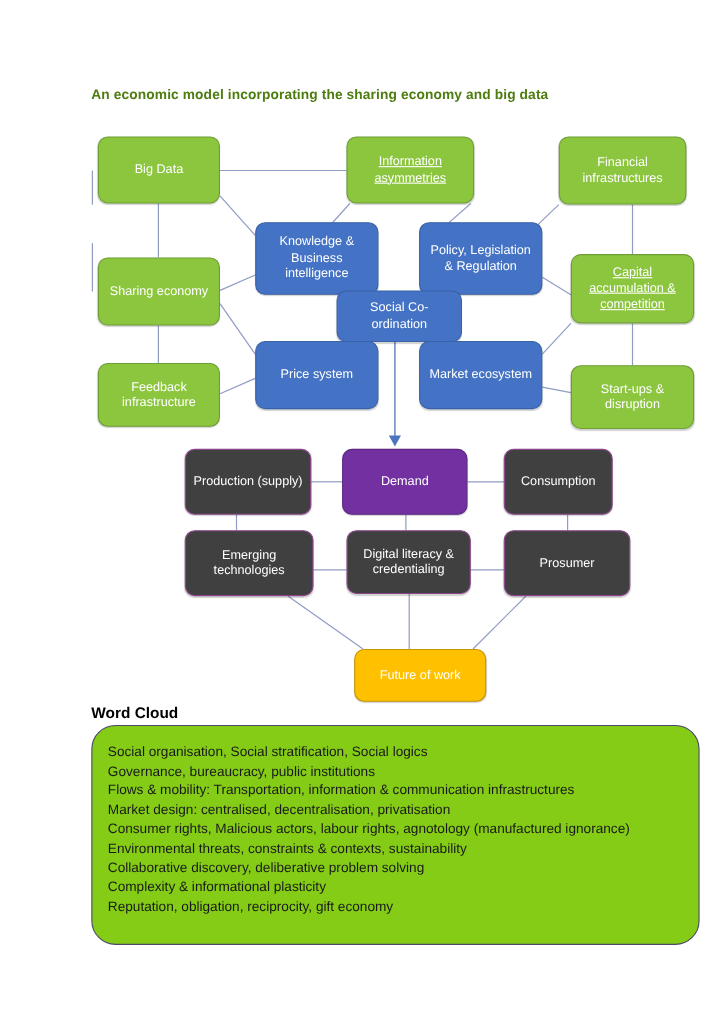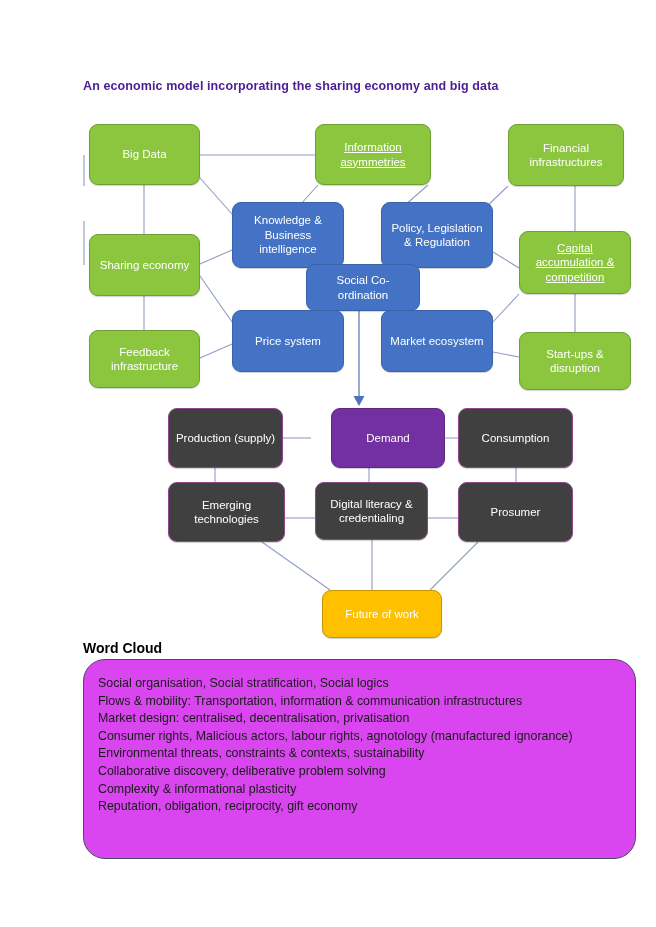--- a/index.html
+++ b/index.html
@@ -26,21 +26,21 @@
     width: 656px;
     height: 927px;
     pointer-events: none;
   }
   .title {
     position: absolute;
     left: 83px;
     top: 79px;
     font-size: 12.5px;
     font-weight: bold;
-    color: #4c1d95;
+    color: #4d7c0f;
     letter-spacing: 0.1px;
     white-space: nowrap;
   }
   .node {
     position: absolute;
     box-sizing: border-box;
     border-radius: 9px;
     display: flex;
     align-items: center;
     justify-content: center;
@@ -49,39 +49,39 @@
     font-size: 11.5px;
     line-height: 14.5px;
     padding: 2px 5px;
     border: 1px solid rgba(0,0,0,0.18);
     box-shadow: 0 1px 1px rgba(0,0,0,0.18);
   }
   .node span { display: block; }
   .node.green  { background: #8CC63F; border-color: #6f9e33; }
   .node.blue   { background: #4472C4; border-color: #3a62a8; }
   .node.purple { background: #404040; border-color: #8c478c; }
-  .node.deep   { background: #7230A0; border-color: #5e2784; margin-left: 20px; }
+  .node.deep   { background: #7230A0; border-color: #5e2784; }
   .node.amber  { background: #FFC000; border-color: #c79600; }
 
   .wc-label {
     position: absolute;
     left: 83px;
     top: 640px;
     font-size: 14px;
     font-weight: bold;
     color: #000000;
   }
   .wc-box {
     position: absolute;
     left: 83px;
     top: 659px;
     width: 553px;
     height: 200px;
     box-sizing: border-box;
-    background: #d946ef;
+    background: #84cc16;
     border: 1.3px solid #4a4a6a;
     border-radius: 22px;
     padding: 15px 0 0 14px;
   }
   .wc-line {
     font-size: 12.4px;
     line-height: 17.6px;
     color: #1a1a1a;
     white-space: nowrap;
   }
@@ -191,40 +191,41 @@
       </div>
       <div class="node blue" style="left: 381px; top: 310px; width: 112px; height: 62px;">
         <span>Market ecosystem</span>
       </div>
       <div class="node purple" style="left: 168px; top: 408px; width: 115px; height: 60px;">
         <span>Production (supply)</span>
       </div>
       <div class="node deep" style="left: 311px; top: 408px; width: 114px; height: 60px;">
         <span>Demand</span>
       </div>
-      <div class="node purple" style="left: 458px; top: 408px; width: 115px; height: 60px;">
+      <div class="node purple" style="left: 458px; top: 408px; width: 99px; height: 60px;">
         <span>Consumption</span>
       </div>
       <div class="node purple" style="left: 168px; top: 482px; width: 117px; height: 60px;">
         <span>Emerging technologies</span>
       </div>
       <div class="node purple" style="left: 315px; top: 482px; width: 113px; height: 58px;">
         <span>Digital literacy &amp; credentialing</span>
       </div>
       <div class="node purple" style="left: 458px; top: 482px; width: 115px; height: 60px;">
         <span>Prosumer</span>
       </div>
       <div class="node amber" style="left: 322px; top: 590px; width: 120px; height: 48px;">
         <span>Future of work</span>
       </div>
     </div>
 
   <div class="wc-label">Word Cloud</div>
   <div class="wc-box" id="wc-box">
       <div class="wc-line">Social organisation, Social stratification, Social logics</div>
+      <div class="wc-line">Governance, bureaucracy, public institutions</div>
       <div class="wc-line">Flows &amp; mobility: Transportation, information &amp; communication infrastructures</div>
       <div class="wc-line">Market design: centralised, decentralisation, privatisation</div>
       <div class="wc-line">Consumer rights, Malicious actors, labour rights, agnotology (manufactured ignorance)</div>
       <div class="wc-line">Environmental threats, constraints &amp; contexts, sustainability</div>
       <div class="wc-line">Collaborative discovery, deliberative problem solving</div>
       <div class="wc-line">Complexity &amp; informational plasticity</div>
       <div class="wc-line">Reputation, obligation, reciprocity, gift economy</div>
     </div>
 
 </div>

